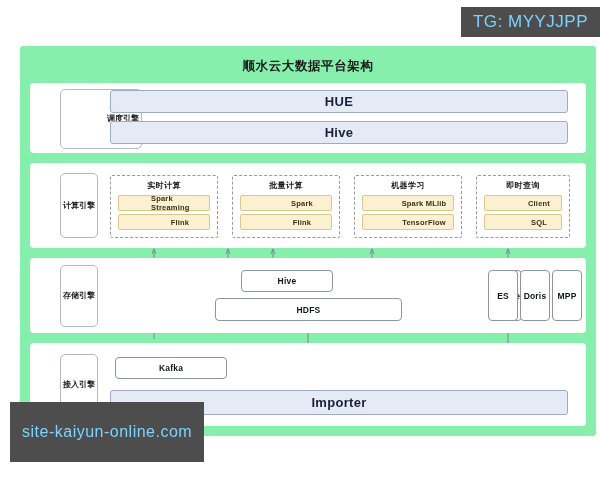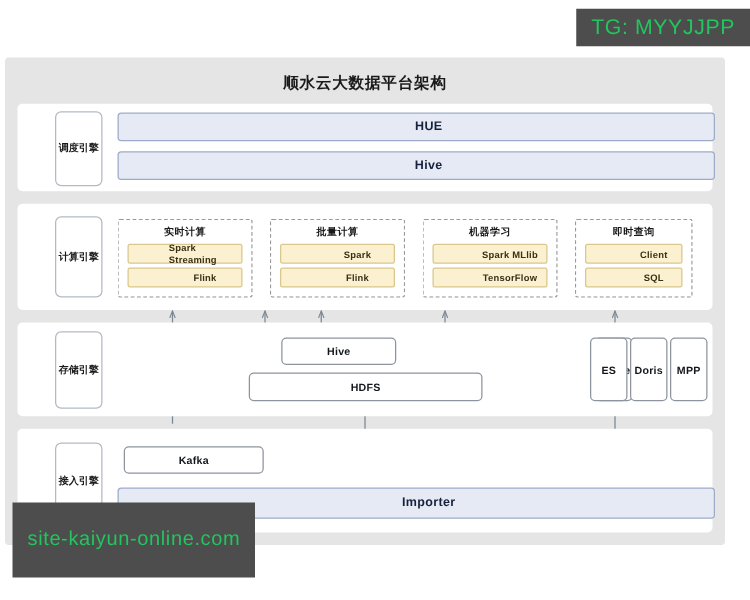--- a/index.html
+++ b/index.html
@@ -4,30 +4,30 @@
 <style>
   html,body{margin:0;padding:0;}
   body{
     width:600px;height:480px;overflow:hidden;
     background:#ffffff;
     font-family:"Liberation Sans","DejaVu Sans",sans-serif;
     position:relative;
   }
   
   .wm{
-    position:absolute;background:#4d4d4d;color:#22c55e;
+    position:absolute;background:#4d4d4d;color:#7dd3fc;
     letter-spacing:.5px;display:flex;align-items:center;justify-content:center;
   }
   #wm-top{right:0;top:7px;height:30px;padding:0 12px;font-size:17px;}
   #wm-bottom{left:10px;bottom:18px;height:28px;padding:16px 12px;font-size:16px;}
 
   
   #card{
-    position:absolute;left:4px;top:46px;width:576px;height:390px;
-    background:#e5e5e5;border-radius:3px;
+    position:absolute;left:20px;top:46px;width:576px;height:390px;
+    background:#86efac;border-radius:3px;
   }
   #diagram-title{
     position:absolute;left:0;top:12px;width:100%;text-align:center;
     font-size:12.5px;font-weight:bold;color:#1a1a1a;letter-spacing:.6px;
   }
 
   
   .layer{
     position:absolute;left:10px;width:556px;background:#ffffff;border-radius:4px;
   }
@@ -40,21 +40,21 @@
     position:absolute;left:30px;width:36px;background:#fff;
     border:1px solid #b4b9c2;border-radius:5px;
     display:flex;align-items:center;justify-content:center;
     font-size:8px;color:#1a1a1a;font-weight:bold;line-height:1.25;text-align:center;
   }
 
   
   .bluebar{
     position:absolute;background:#e6eaf4;border:1px solid #9dabc8;border-radius:3px;
     display:flex;align-items:center;justify-content:center;
-    font-size:10px;font-weight:bold;color:#16213d;letter-spacing:.3px;padding-left:20px;
+    font-size:13px;font-weight:bold;color:#16213d;letter-spacing:.3px;
   }
 
   
   .cgroup{
     position:absolute;top:12px;height:61px;
     border:1px dashed #9a9a9a;background:#ffffff;border-radius:2px;
   }
   .cgroup-title{
     position:absolute;top:4px;left:0;width:100%;text-align:center;
     font-size:8px;font-weight:bold;color:#1a1a1a;letter-spacing:.4px;
@@ -118,21 +118,21 @@
 
       <path d="M488,237 L488,203"></path>
     </g>
     <g stroke="#8796b8" stroke-width="1" fill="none">
 
       <path d="M352,252 L427,252" marker-end="url(#ahb)"></path>
     </g>
   </svg>
 
   <div class="layer" id="layer-schedule">
-    <div class="layer-label" style="top:6px;height:58px;">调度引擎</div>
+    <div class="layer-label" style="top:6px;height:58px;padding-left:44px;">调度引擎</div>
     <div class="bluebar" style="left:80px;width:456px;top:7px;height:21px;">HUE</div>
     <div class="bluebar" style="left:80px;width:456px;top:38px;height:21px;">Hive</div>
   </div>
 
   <div class="layer" id="layer-compute">
     <div class="layer-label" style="top:10px;height:63px;">计算引擎</div>
 
     <div class="cgroup" style="left:80px;width:106px;">
       <div class="cgroup-title">实时计算</div>
       <div class="cchip r1">Spark Streaming</div>

